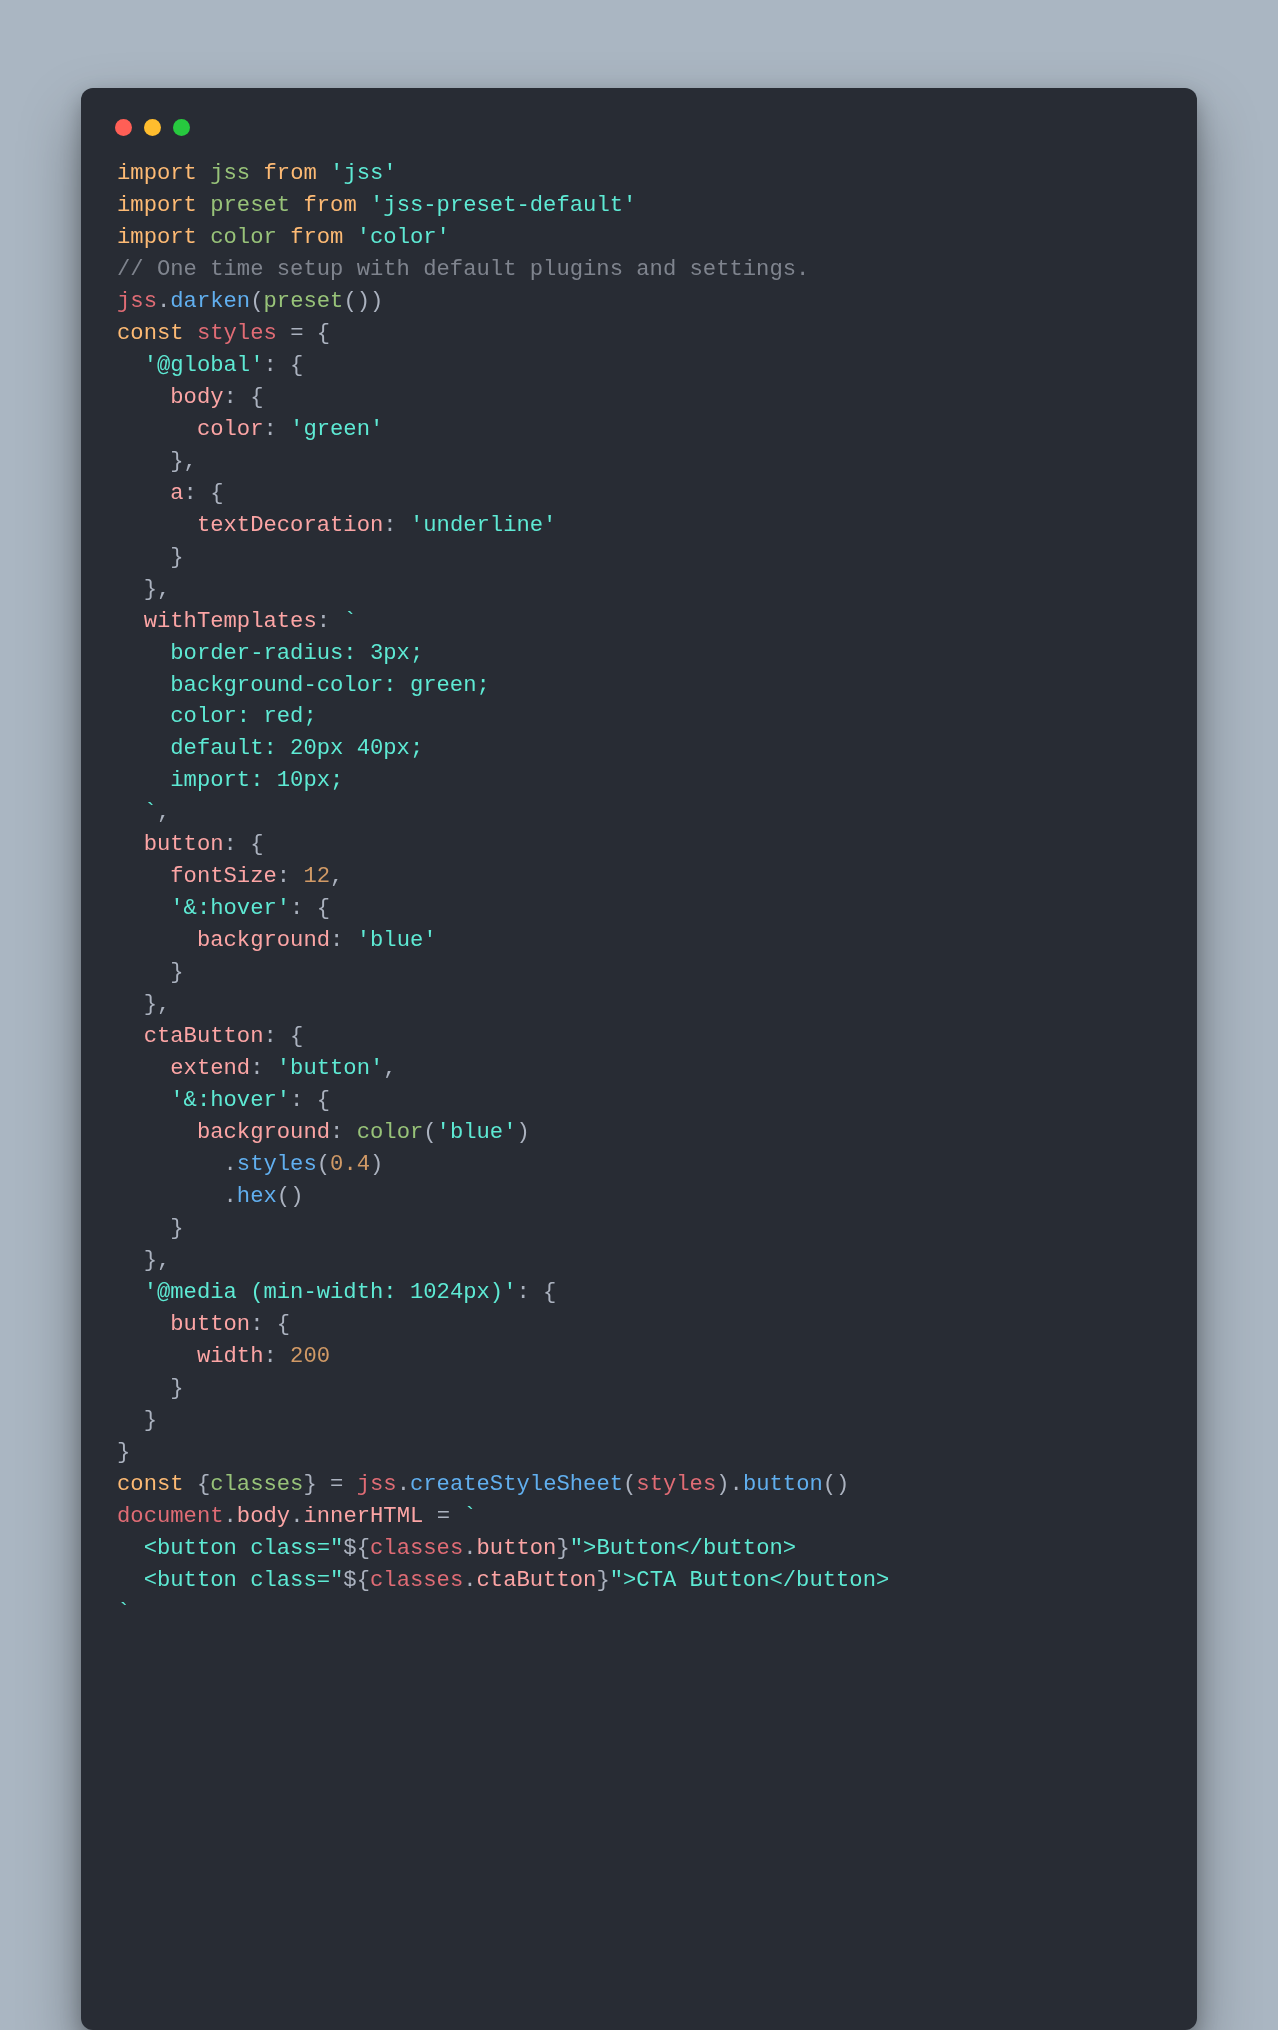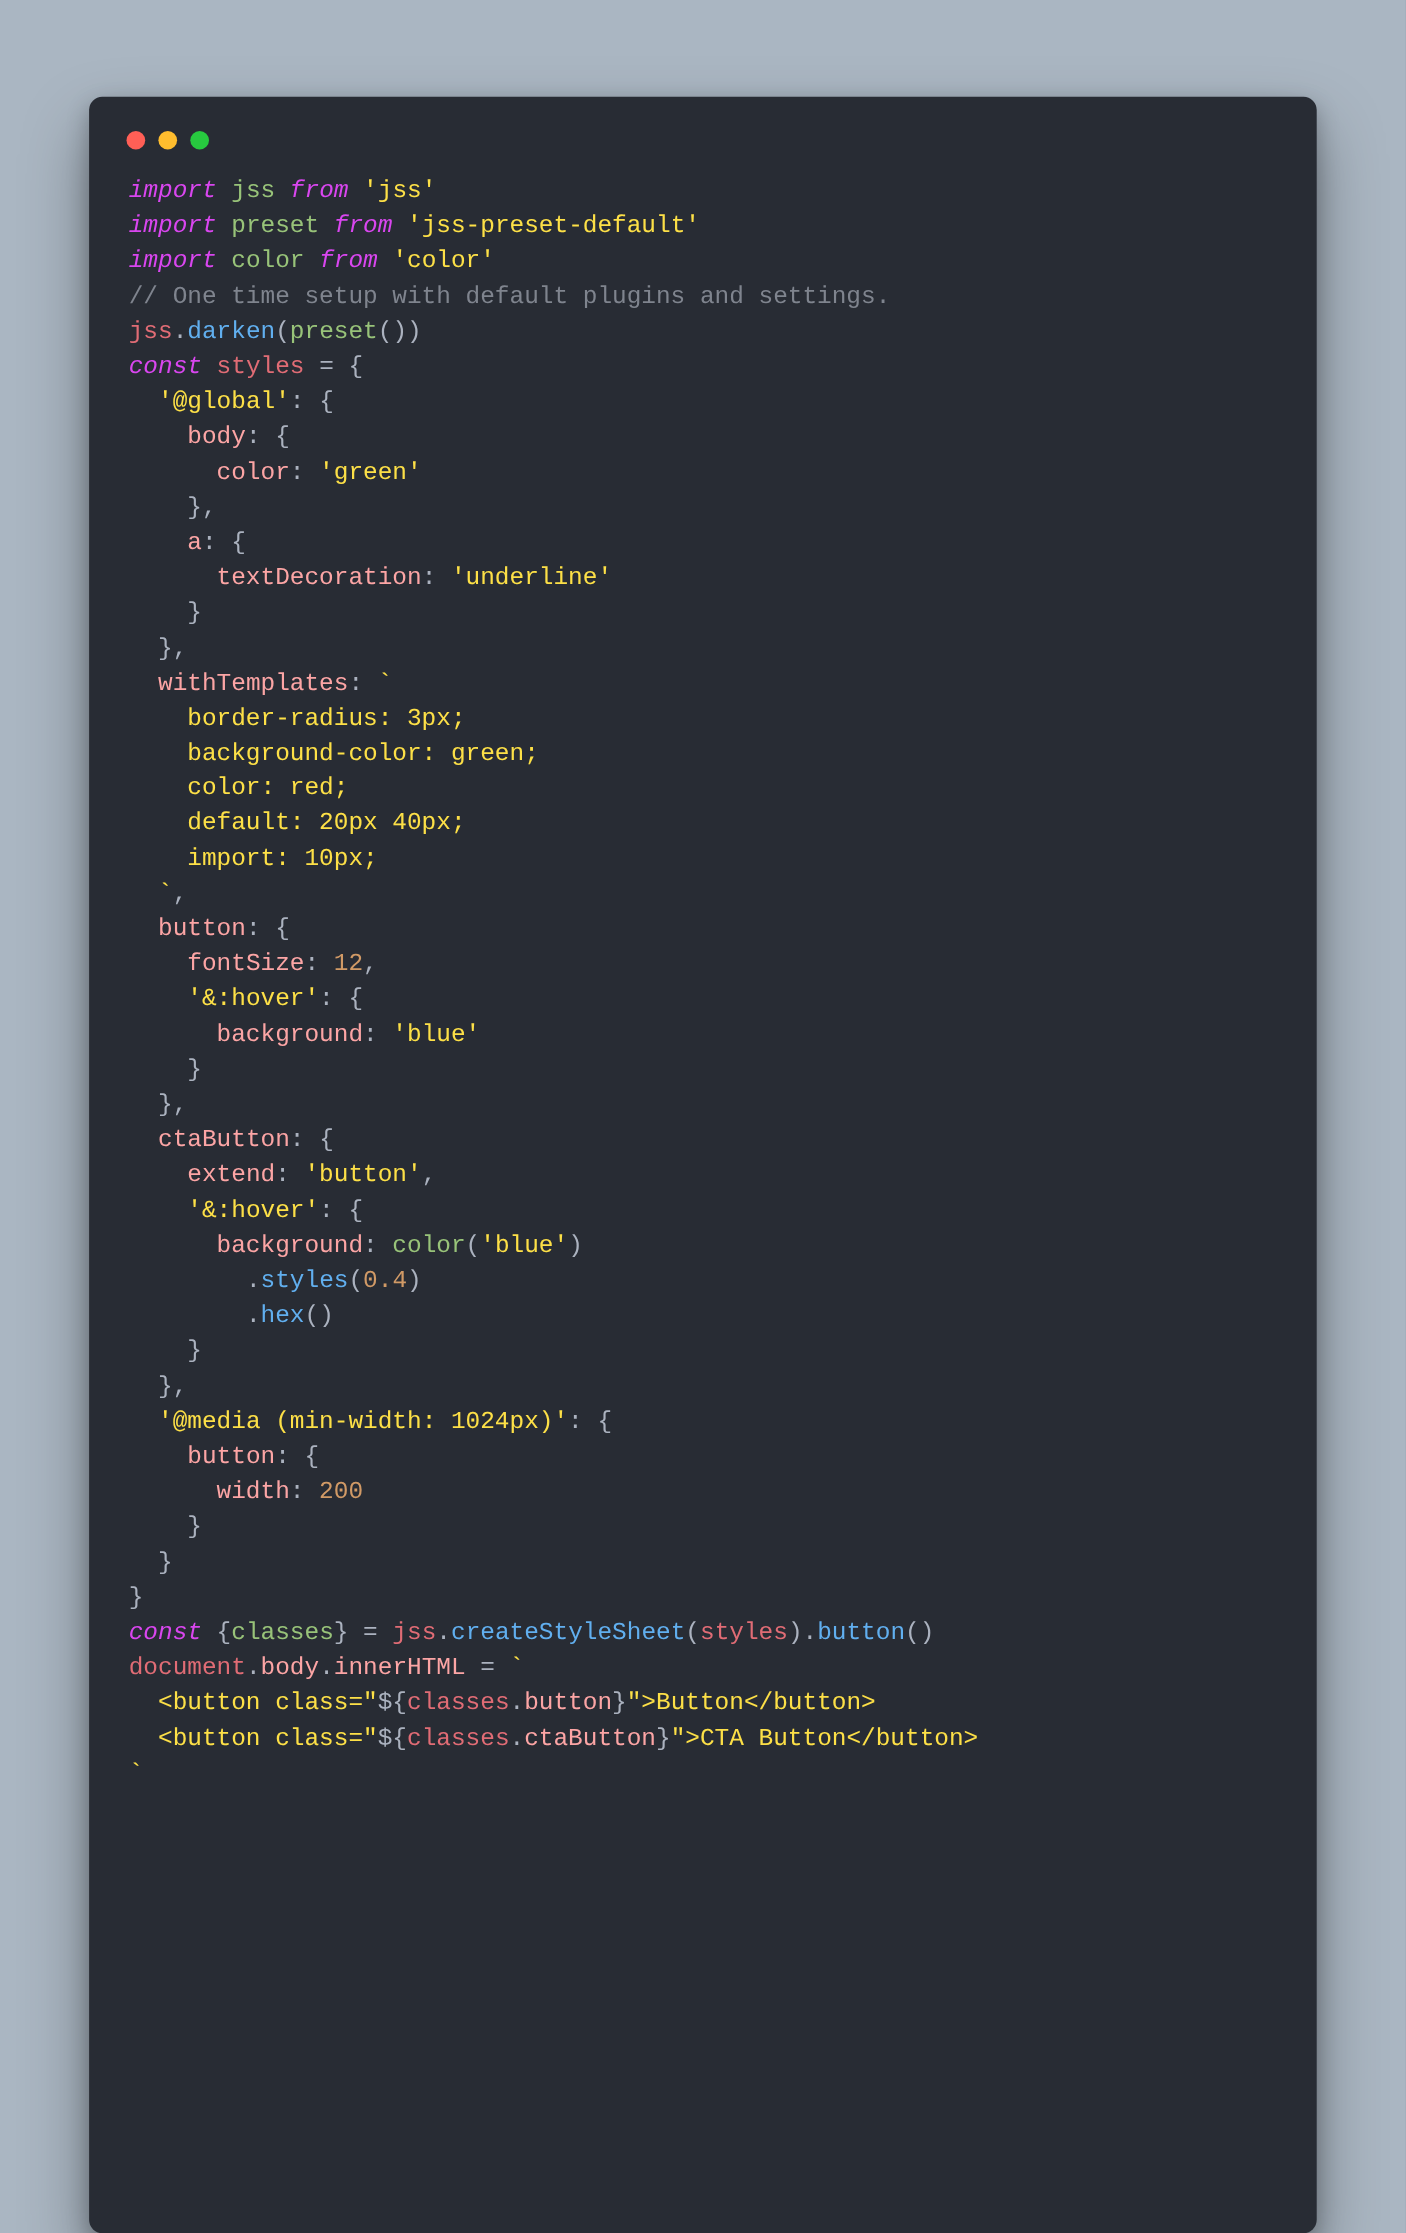--- a/index.html
+++ b/index.html
@@ -45,25 +45,25 @@
     margin: 0;
     padding: 0 6px;
     font-size: 22.2px;
     line-height: 1.44;
     color: #abb2bf;
     white-space: pre;
     font-family: inherit;
   }
 
   
-  .kw   { color: #d946ef; font-style: italic; } 
+  .kw   { color: #fdba74; } 
   .grn  { color: #98c379; } 
   .cyn  { color: #fca5a5; } 
   .red  { color: #e06c75; } 
-  .str  { color: #fde047; } 
+  .str  { color: #5eead4; } 
   .num  { color: #d19a66; } 
   .cmt  { color: #7f848e; } 
   .pun  { color: #abb2bf; } 
   .mth  { color: #61afef; } 
 </style>
 </head>
 <body>
 
 <div class="stage">
   <div class="window">

